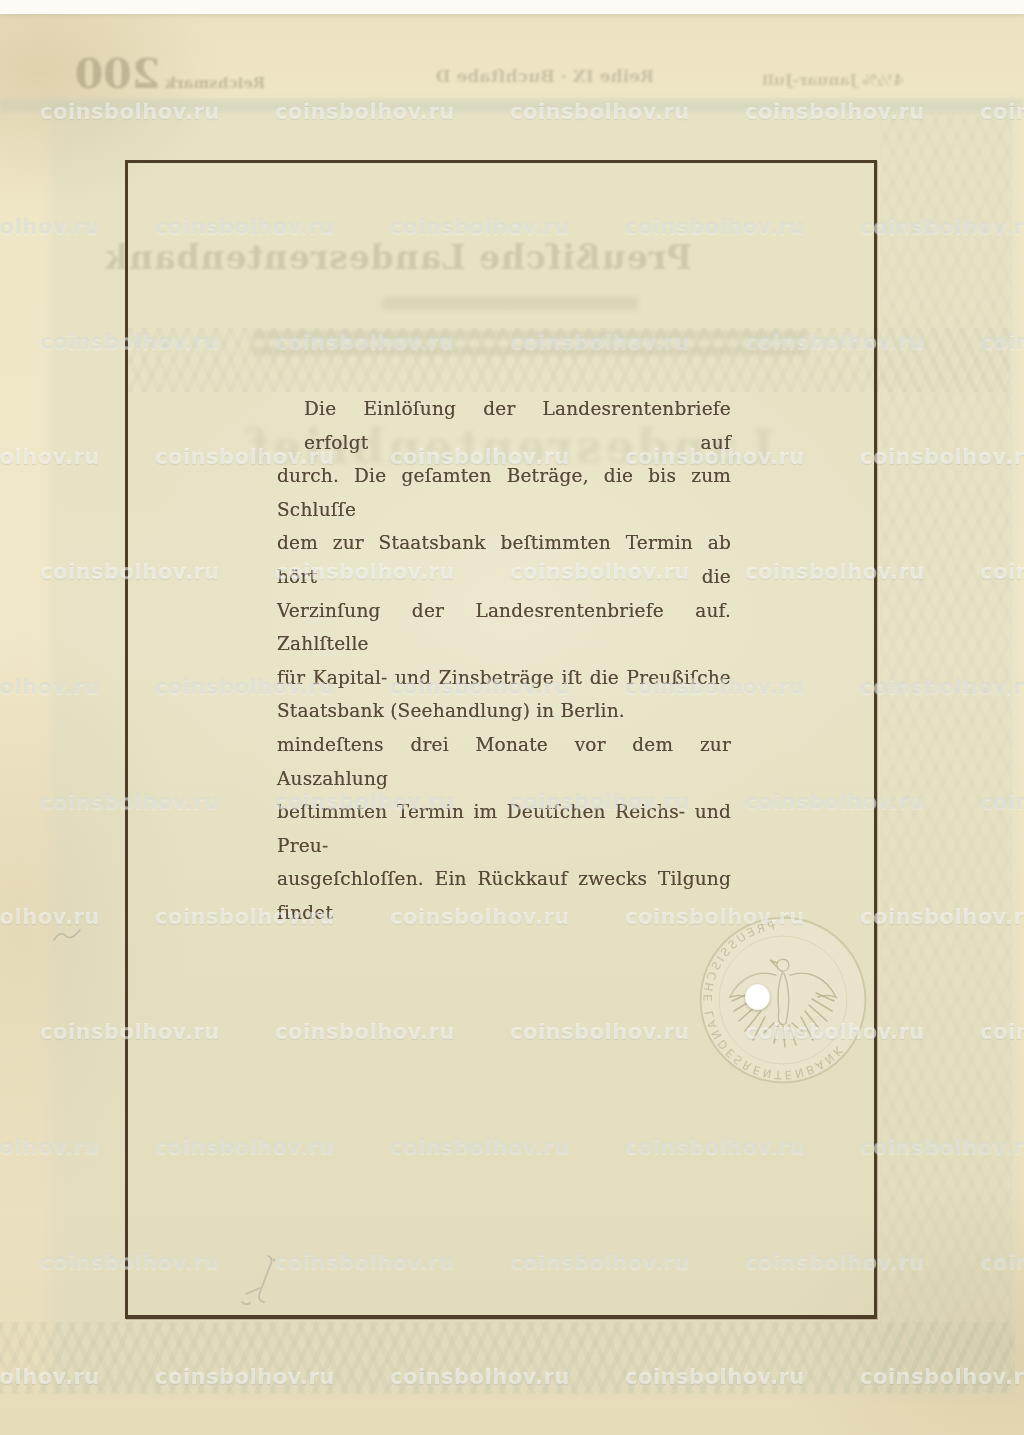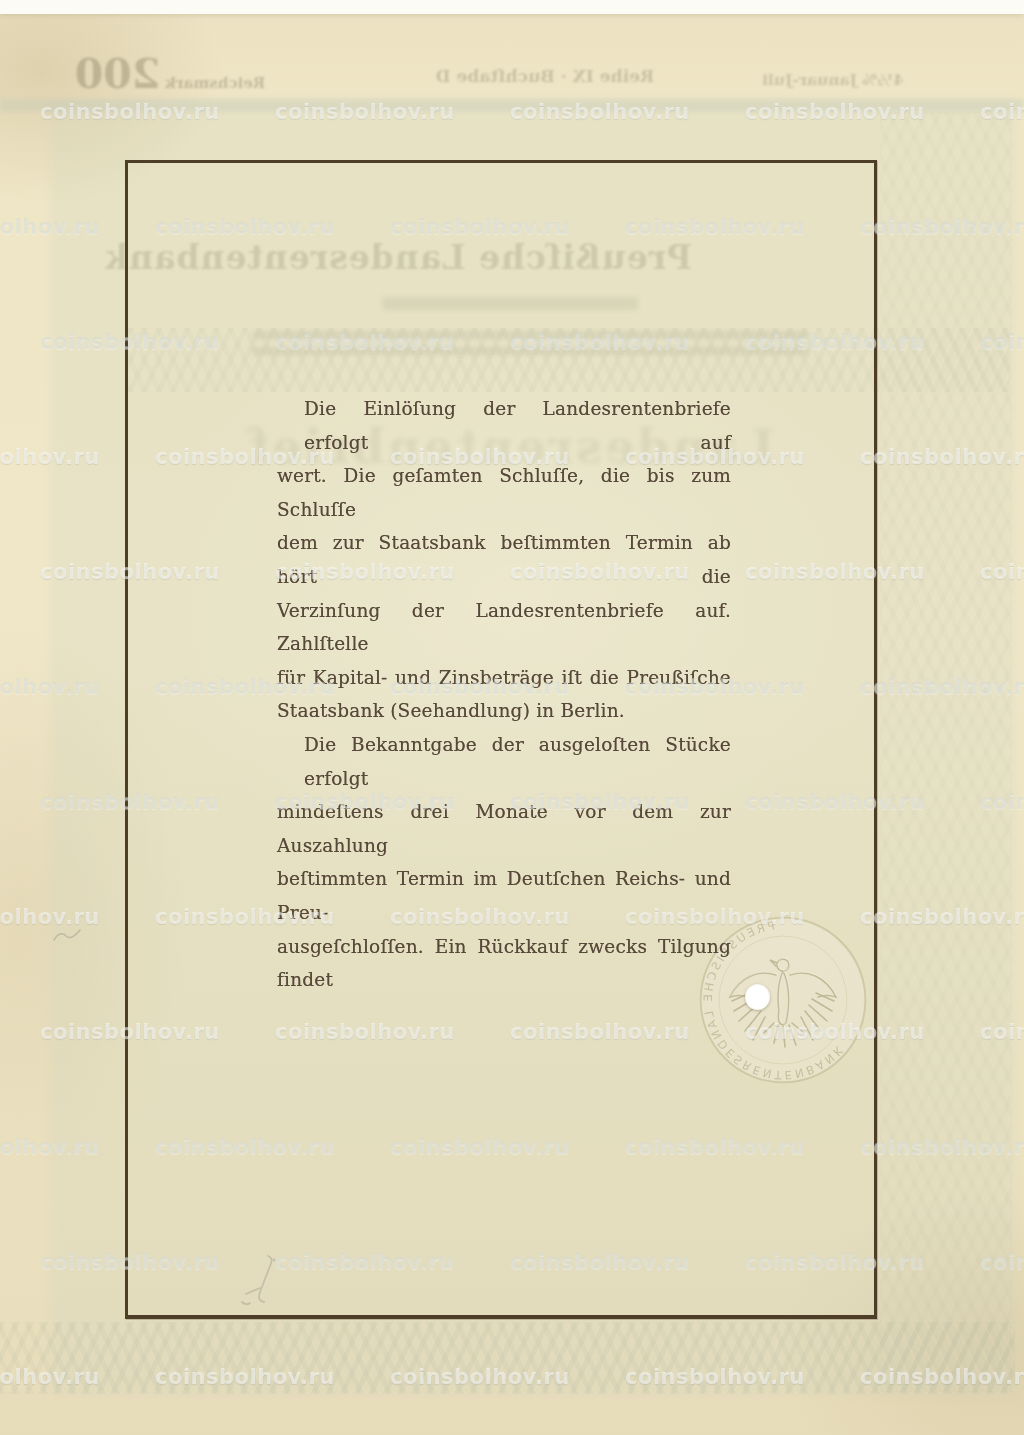--- a/index.html
+++ b/index.html
@@ -110,28 +110,27 @@
       <path d="M94,62 C112,56 130,64 140,84"></path>
     </g>
   </svg>
   <div class="abs" id="punch-hole"></div>
 
   <div class="abs" id="frame"></div>
 
   <div class="abs" id="textblock">
     <div>
       <div class="line first">Die Einlöſung der Landesrentenbriefe erfolgt auf</div>
-      <div class="line">wert.  Die geſamten Schluſſe, die bis zum Schluſſe</div>
+      <div class="line">durch.  Die geſamten Beträge, die bis zum Schluſſe</div>
       <div class="line">dem zur Staatsbank beſtimmten Termin ab hört die</div>
       <div class="line">Verzinſung der Landesrentenbriefe auf.  Zahlſtelle</div>
       <div class="line">für Kapital- und Zinsbeträge iſt die Preußiſche</div>
       <div class="line last">Staatsbank (Seehandlung) in Berlin.</div>
     </div>
     <div>
-      <div class="line first">Die Bekanntgabe der ausgeloſten Stücke erfolgt</div>
       <div class="line">mindeſtens drei Monate vor dem zur Auszahlung</div>
       <div class="line">beſtimmten Termin im Deutſchen Reichs- und Preu-</div>
       <div class="line">ausgeſchloſſen. Ein Rückkauf zwecks Tilgung findet</div>
 
     </div>
   </div>
 
   <svg class="abs pencil" style="left:48px;top:920px;width:40px;height:36px;" viewBox="0 0 40 36">
     <path d="M6,20 q6,-10 12,-4 q5,5 14,-6" fill="none" stroke="rgba(116,116,110,0.55)" stroke-width="1.6" stroke-linecap="round"></path>
   </svg>

